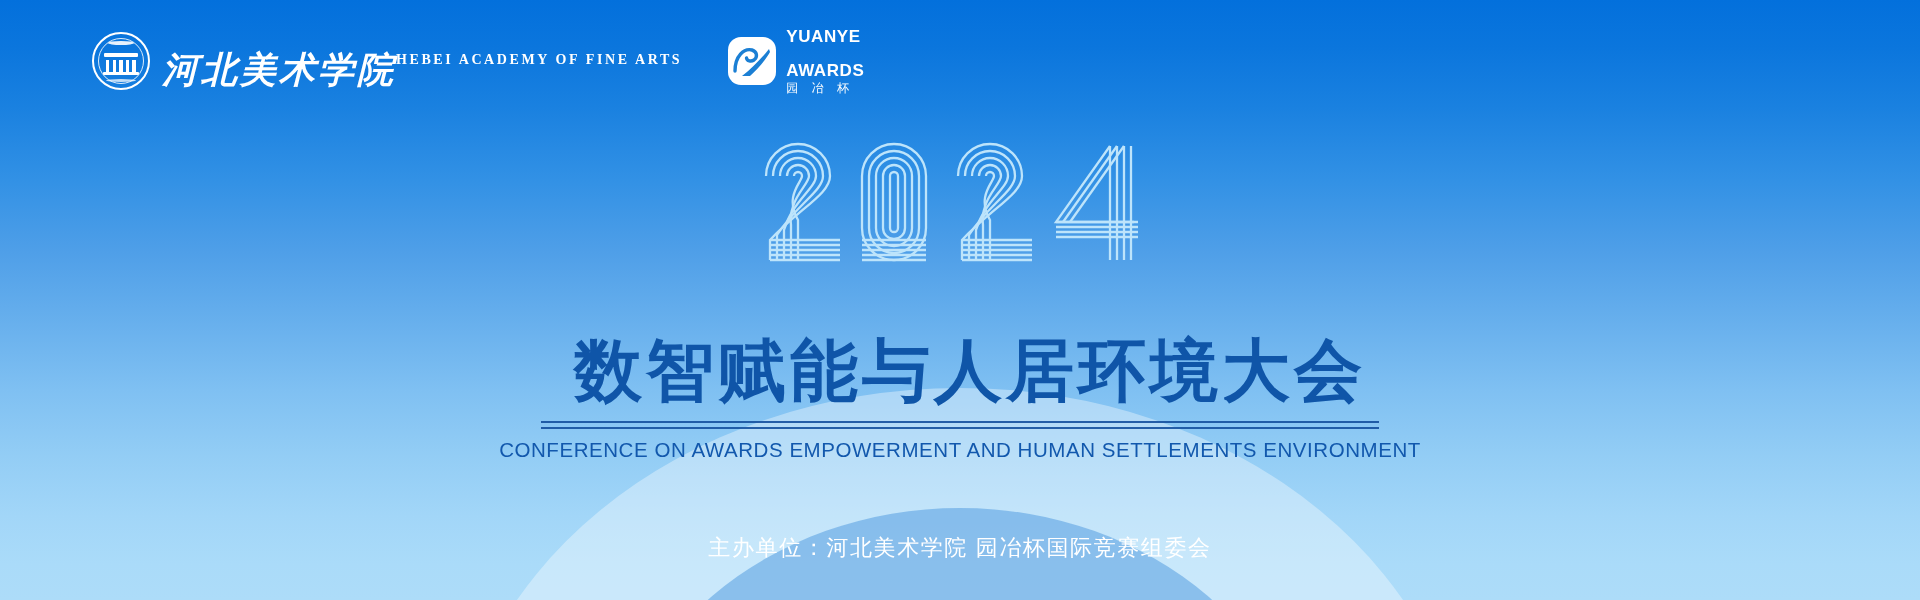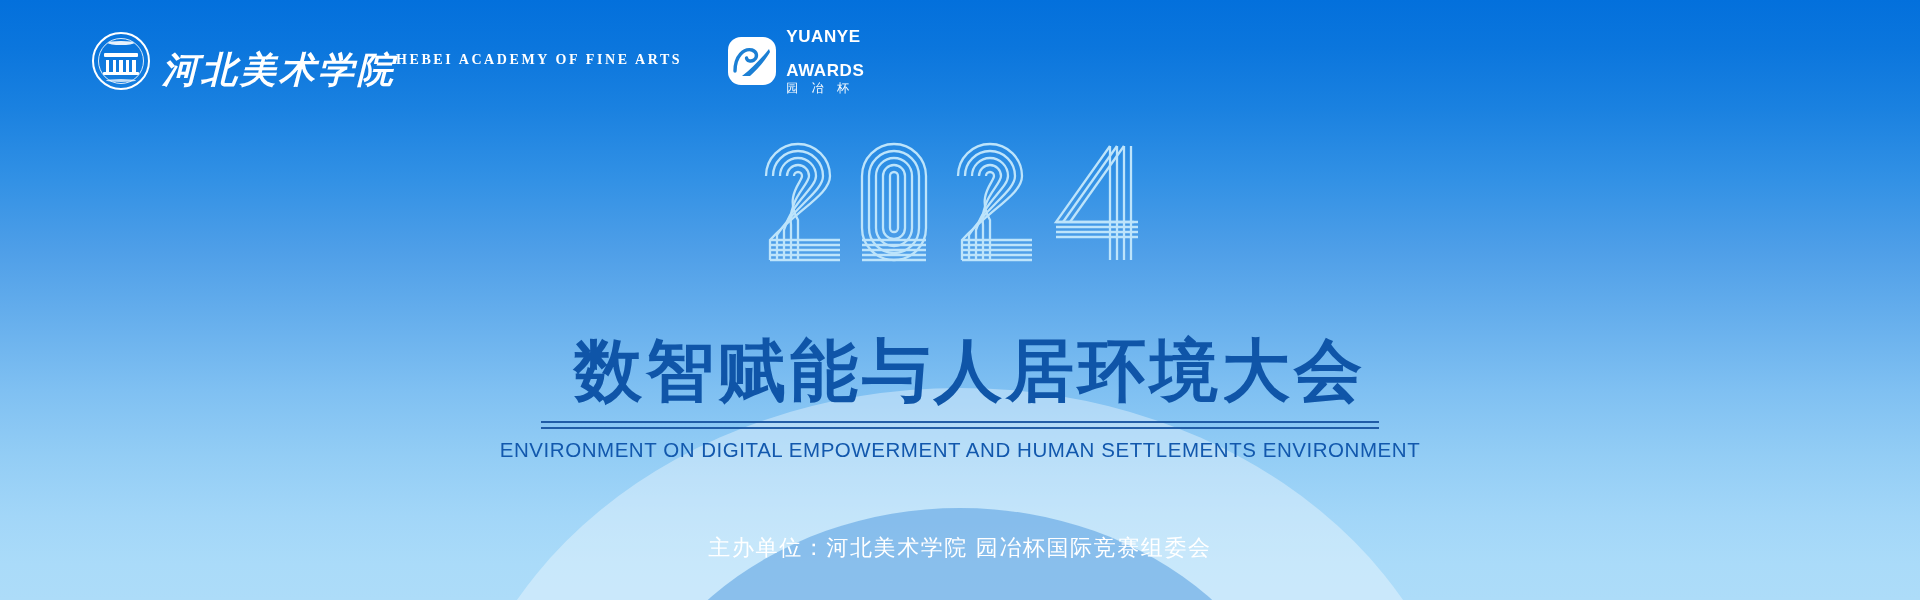--- a/index.html
+++ b/index.html
@@ -291,18 +291,18 @@
       </g>
     </svg>
   </div>
 
   <div id="title-block">
     <div id="title-cn">数智赋能与人居环境大会</div>
     <div id="rules">
       <span></span>
       <span></span>
     </div>
-    <div id="title-en">ENVIRONMENT ON DIGITAL EMPOWERMENT AND HUMAN SETTLEMENTS ENVIRONMENT</div>
+    <div id="title-en">CONFERENCE ON AWARDS EMPOWERMENT AND HUMAN SETTLEMENTS ENVIRONMENT</div>
   </div>
 
   <div id="organizer">主办单位：河北美术学院  园冶杯国际竞赛组委会</div>
 
 </div>
 
 </body></html>

